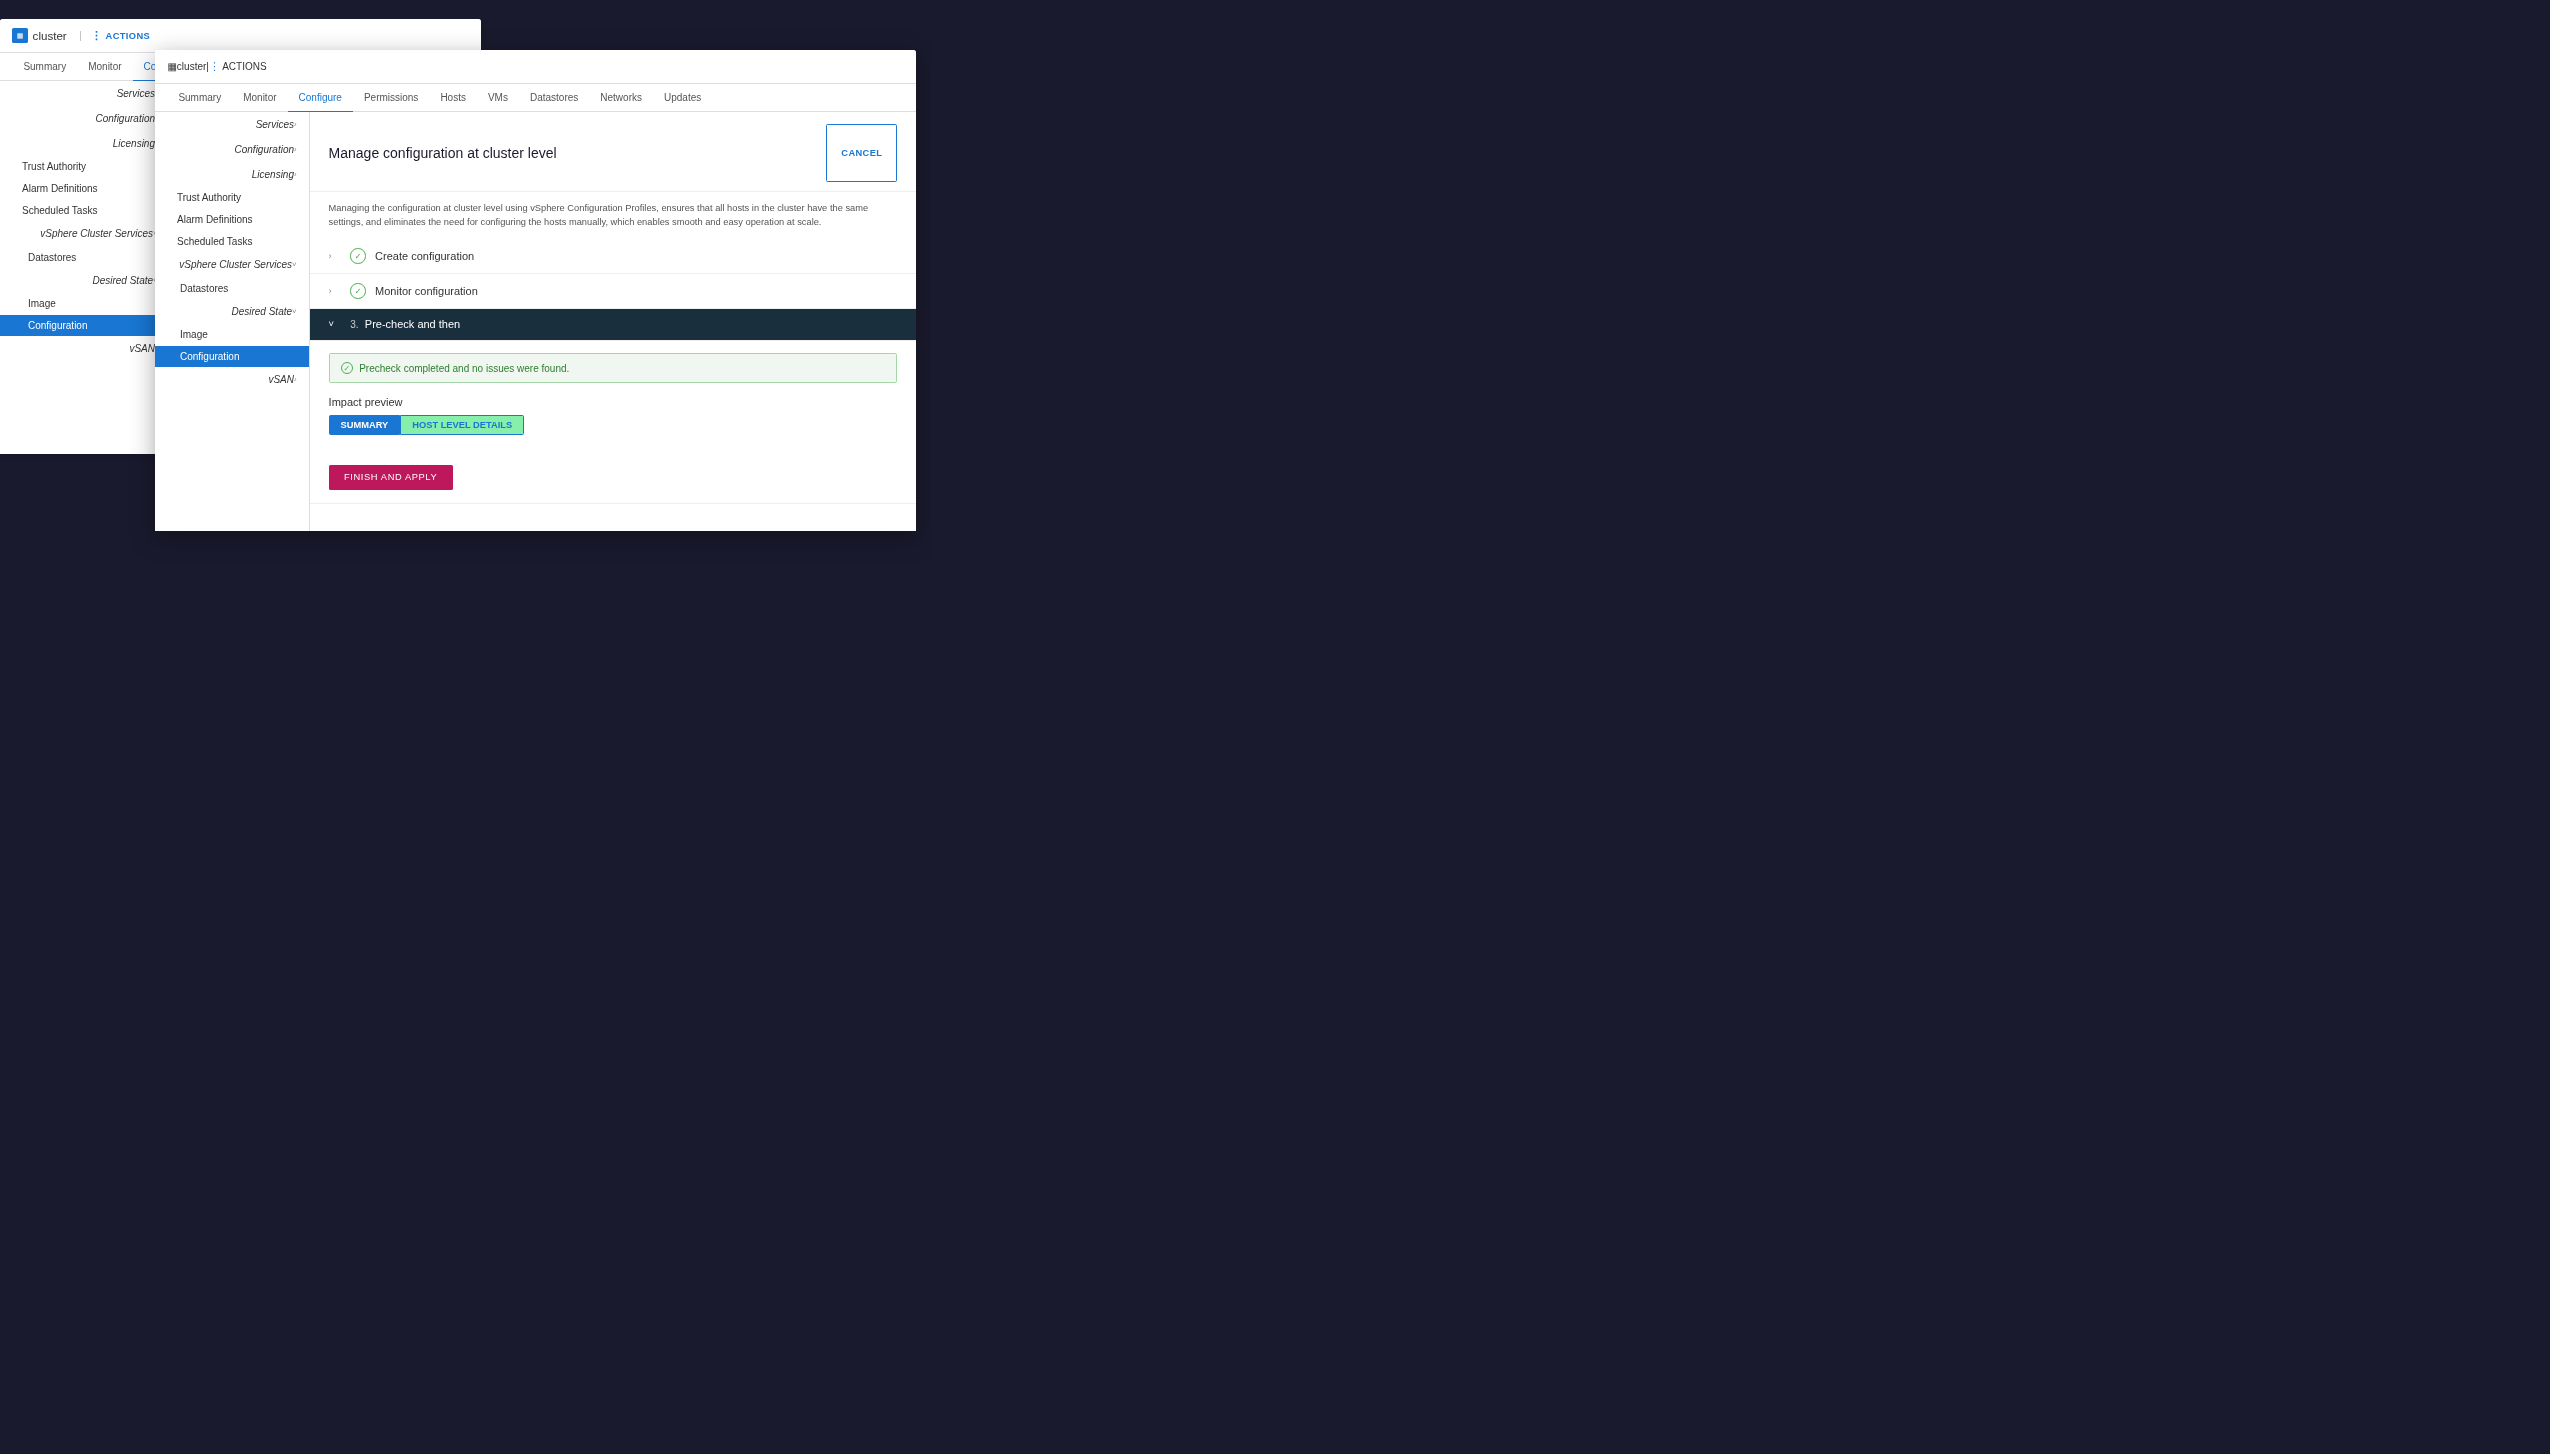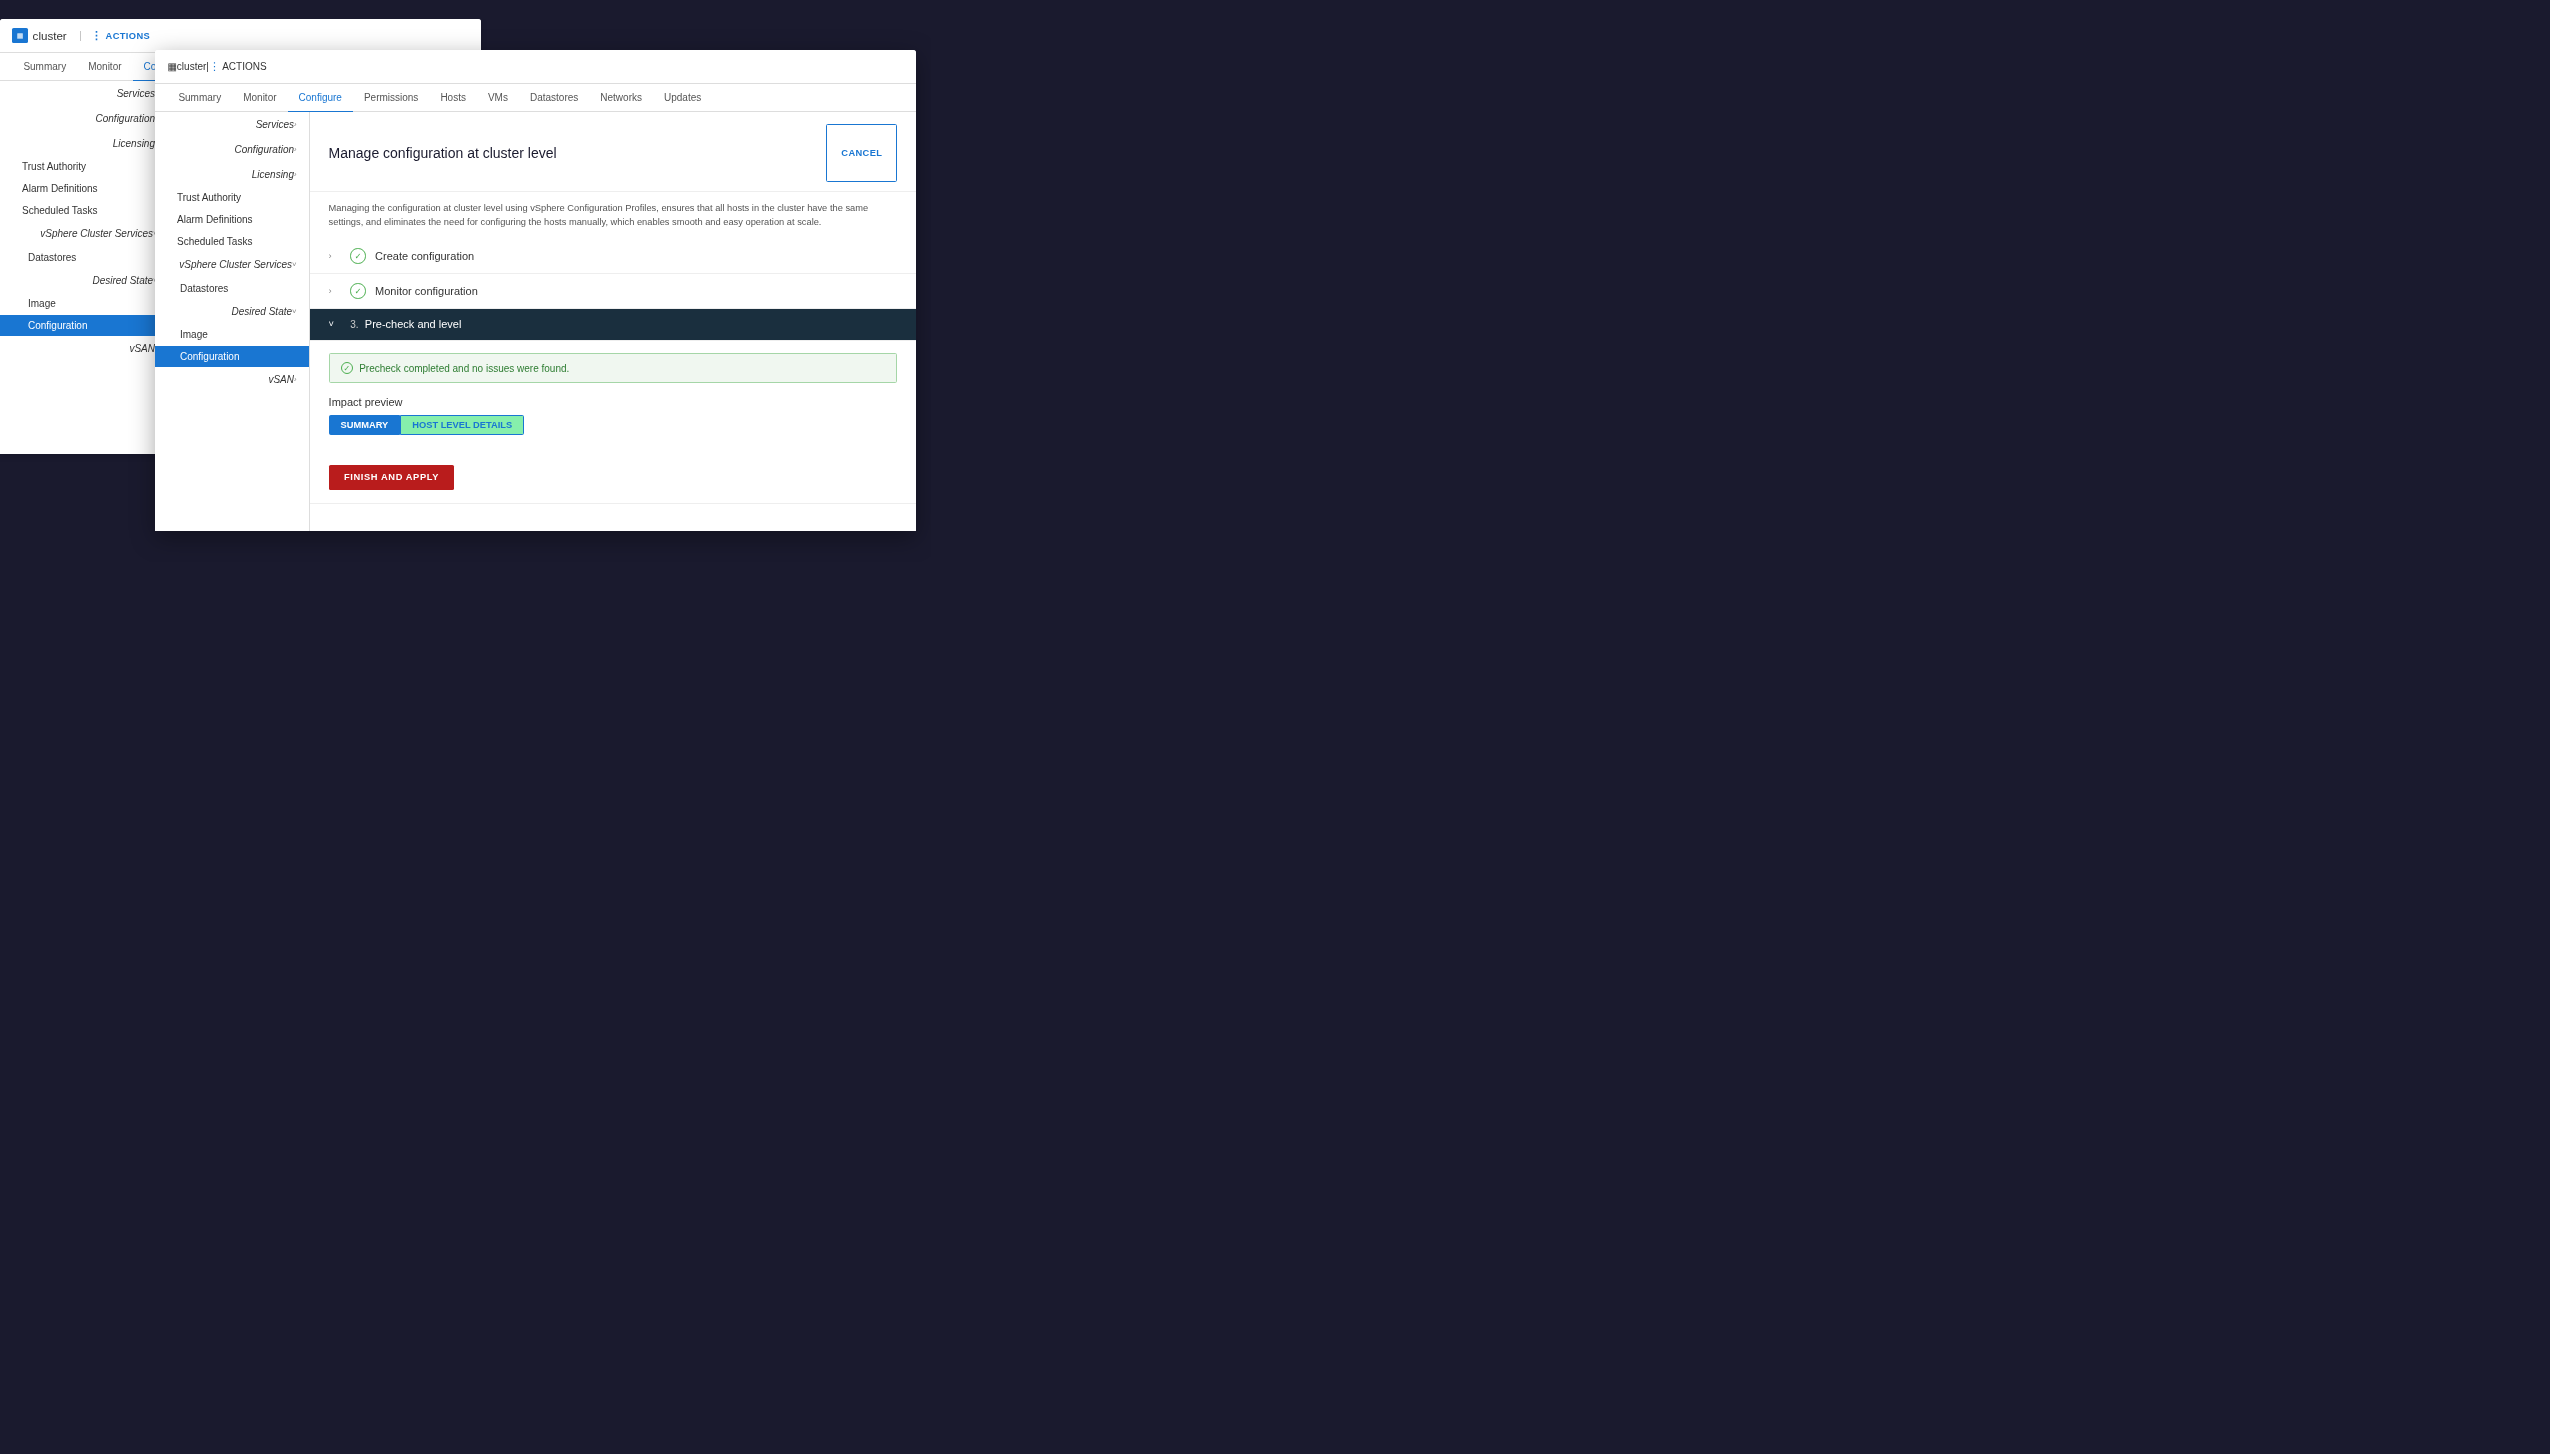--- a/index.html
+++ b/index.html
@@ -364,26 +364,26 @@
       color: #333;
       padding: 2.3px 0;
     }
 
     .bullet-list li::before {
       content: "• ";
       color: #333;
     }
 
     .finish-btn {
-      background: #b91c1c;
+      background: #be185d;
       color: #fff;
       border: none;
       padding: 7.8px 15.5px;
       font-size: 9.3px;
-      font-weight: 700;
+      font-weight: 400;
       letter-spacing: 0.6px;
       text-transform: uppercase;
       cursor: pointer;
       border-radius: 1.6px;
       margin-top: 18.6px;
     }
 
     
     .page-wrapper {
       position: relative;
@@ -546,21 +546,21 @@
 
           <div class="step-row">
             <span class="step-chevron">›</span>
             <div class="step-check">✓</div>
             <span class="step-label">Monitor configuration</span>
           </div>
 
           <div class="step-row expanded">
             <span class="step-chevron">˅</span>
             <span class="step-number">3.</span>
-            <span class="step-label">Pre-check and level</span>
+            <span class="step-label">Pre-check and then</span>
           </div>
 
           <div class="step-expanded-content">
             
             <div class="precheck-success">
               <div class="check-circle">✓</div>
               <span>Precheck completed and no issues were found.</span>
             </div>
 
             

